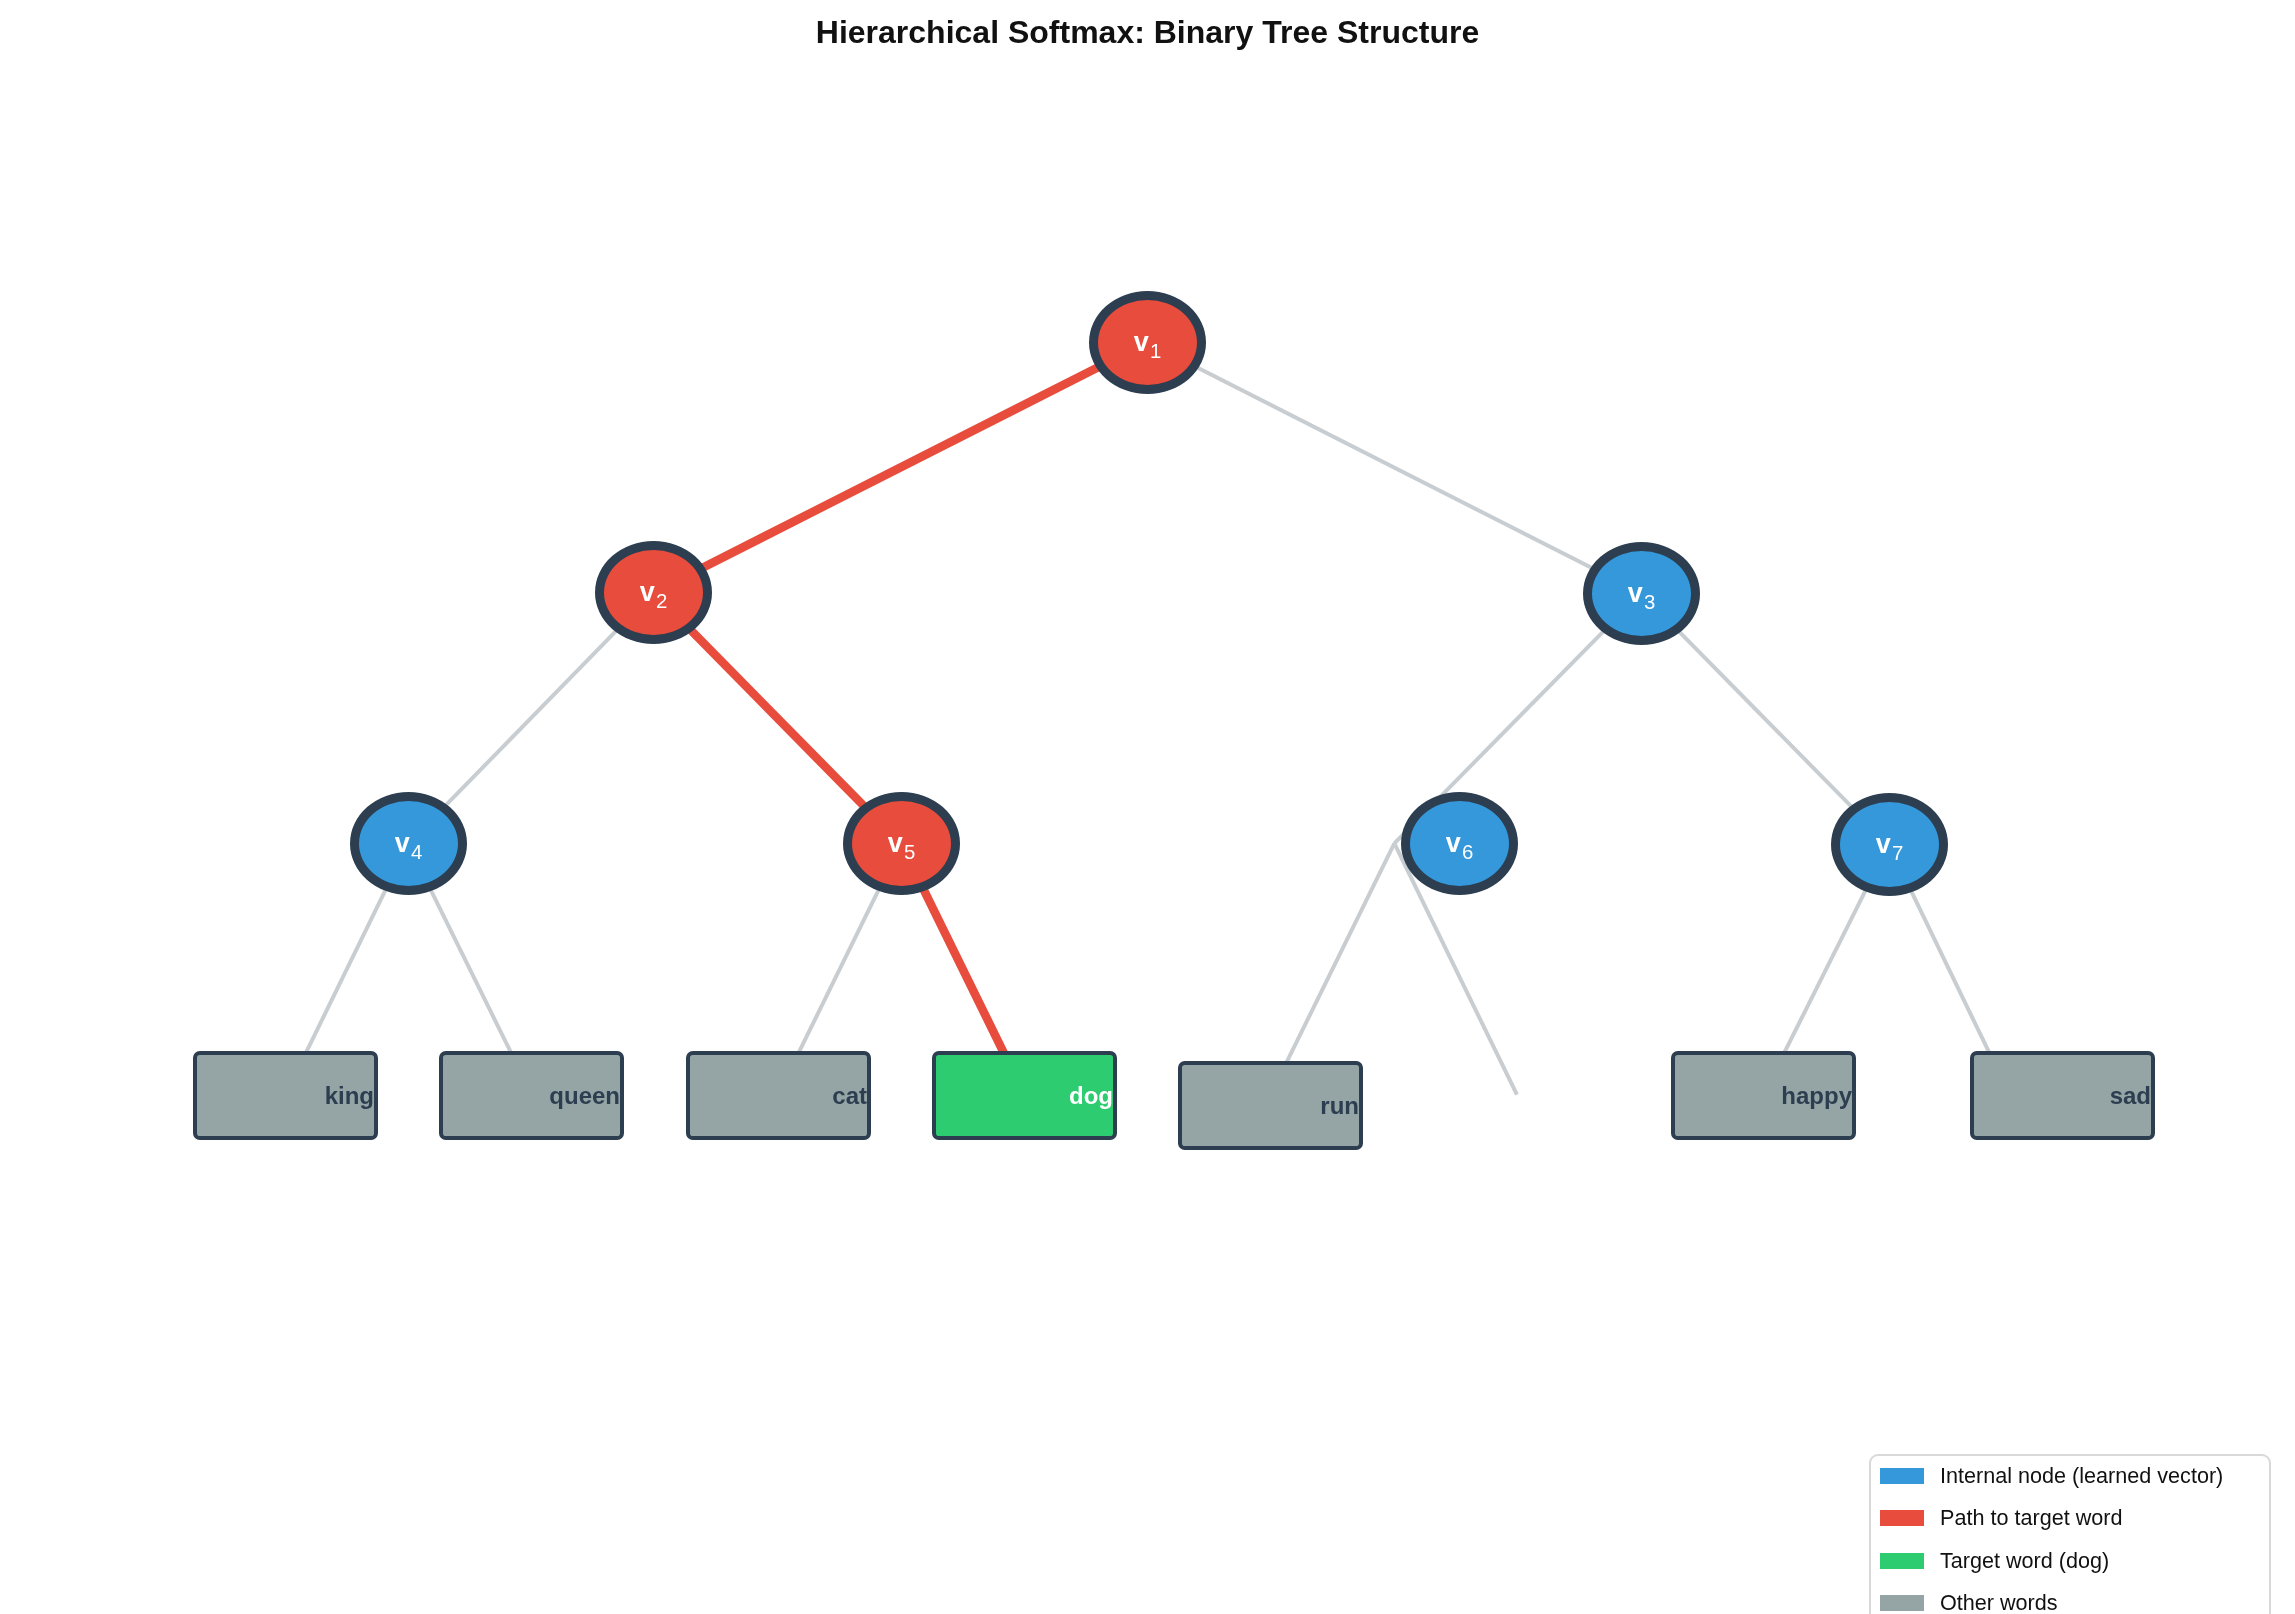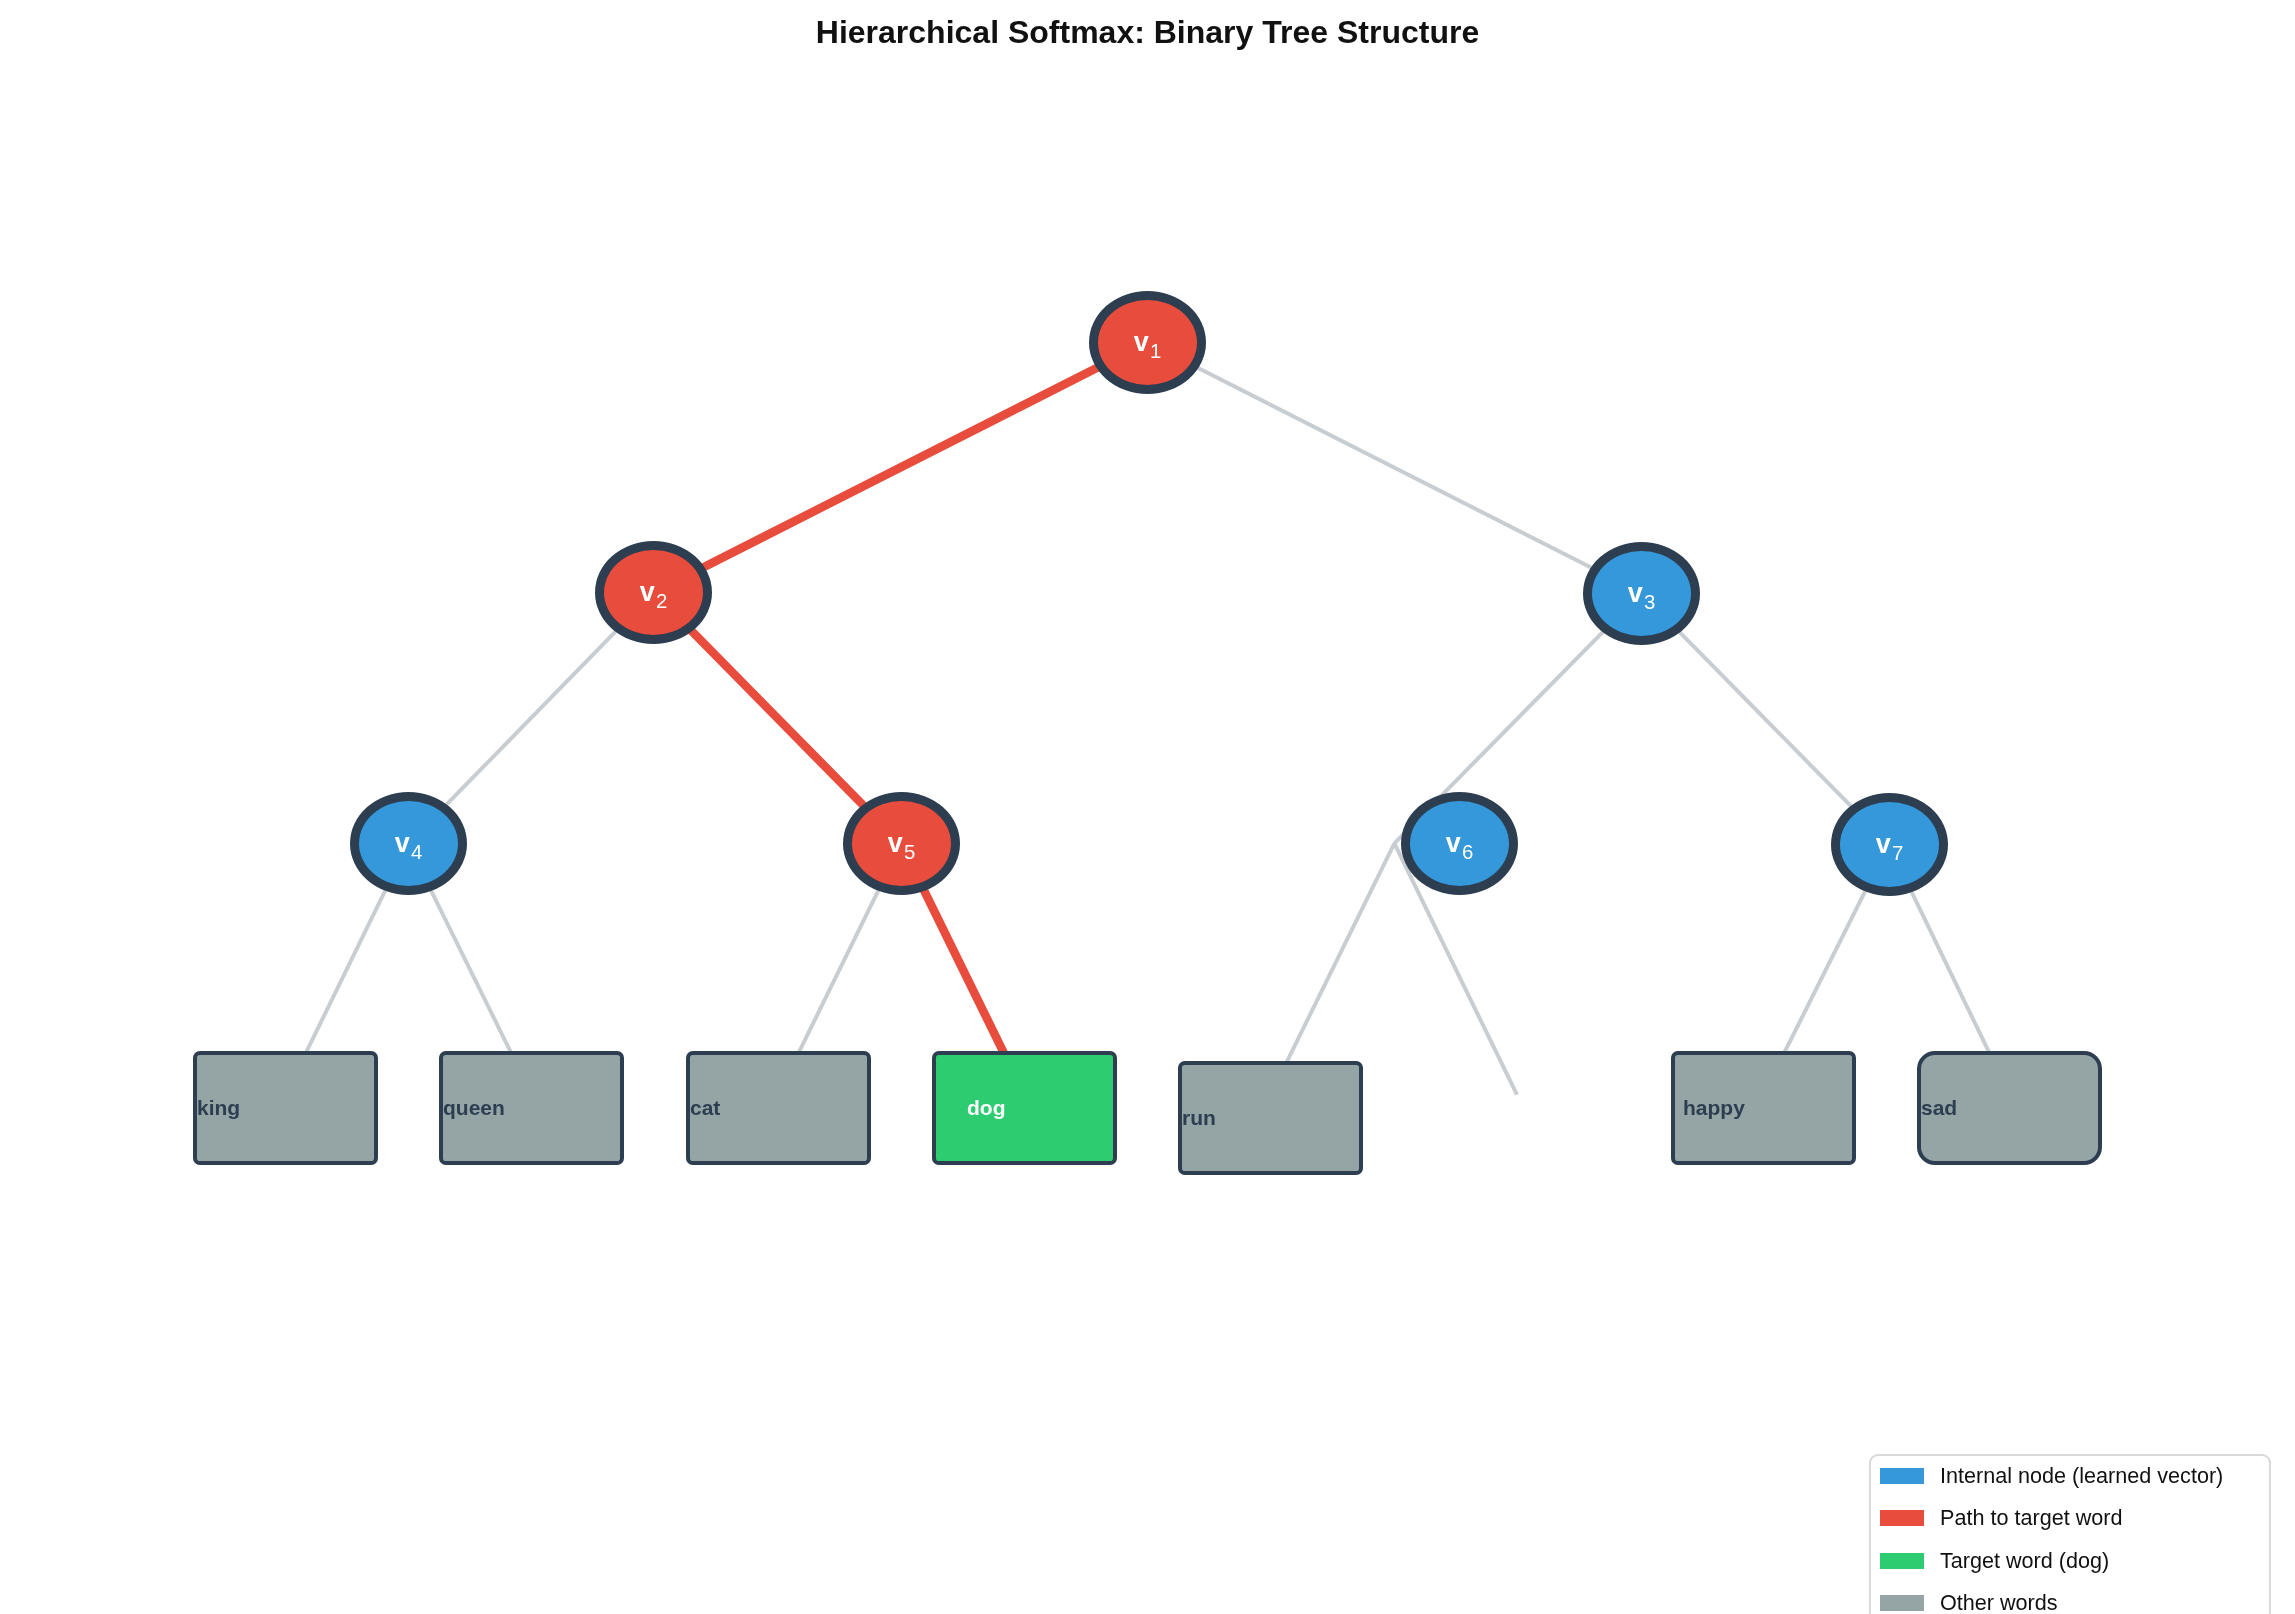--- a/index.html
+++ b/index.html
@@ -64,28 +64,28 @@
     font-weight: 400;
     vertical-align: baseline;
     position: relative;
     top: 6.8px;
     margin-left: 1.1px;
   }
   .leaf {
     position: absolute;
     top: 1051px;
     width: 185px;
-    height: 114px;
+    height: 89px;
     box-sizing: border-box;
     border: 4.5px solid var(--node-border, #2c3e50);
     border-radius: 6.8px;
     display: flex;
     align-items: center;
-    justify-content: flex-start;
-    font-size: 21px;
+    justify-content: flex-end;
+    font-size: 24px;
     font-weight: bold;
   }
   .leaf.role-other {
     background: var(--other-gray, #95a5a6);
     color: var(--node-border, #2c3e50);
   }
   .leaf.role-target {
     background: var(--target-green, #2ecc71);
     color: #ffffff;
   }
@@ -133,21 +133,21 @@
   .pos-v6 { left: 1401px; top: 792px; }
   .pos-v7 { left: 1831px; top: 793px; }
   
   .pos-king  { left: 193px; }
   .pos-queen { left: 439px; }
   .pos-cat   { left: 686px; }
   .pos-dog   { left: 932px; padding-left: 31px; }
   .pos-run   { left: 1178px; margin-top: 10px; }
   .pos-walk  { left: 1425px; }
   .pos-happy { left: 1671px; padding-left: 8px; }
-  .pos-sad   { left: 1917px; border-radius: 18px; }
+  .pos-sad   { left: 1970px; }
 </style>
 </head>
 <body>
 
 <div class="canvas">
 
   <div class="title">Hierarchical Softmax: Binary Tree Structure</div>
 
   <svg class="edges" viewBox="0 0 4044 2844">
 

